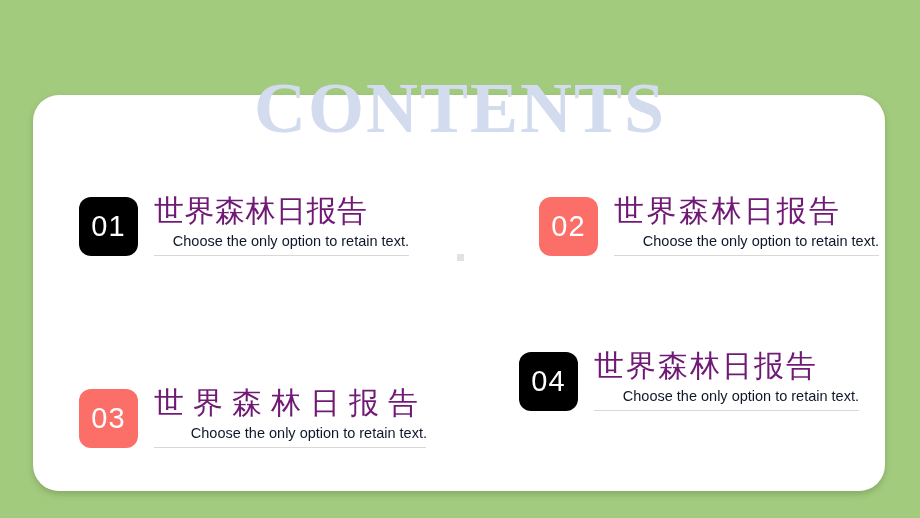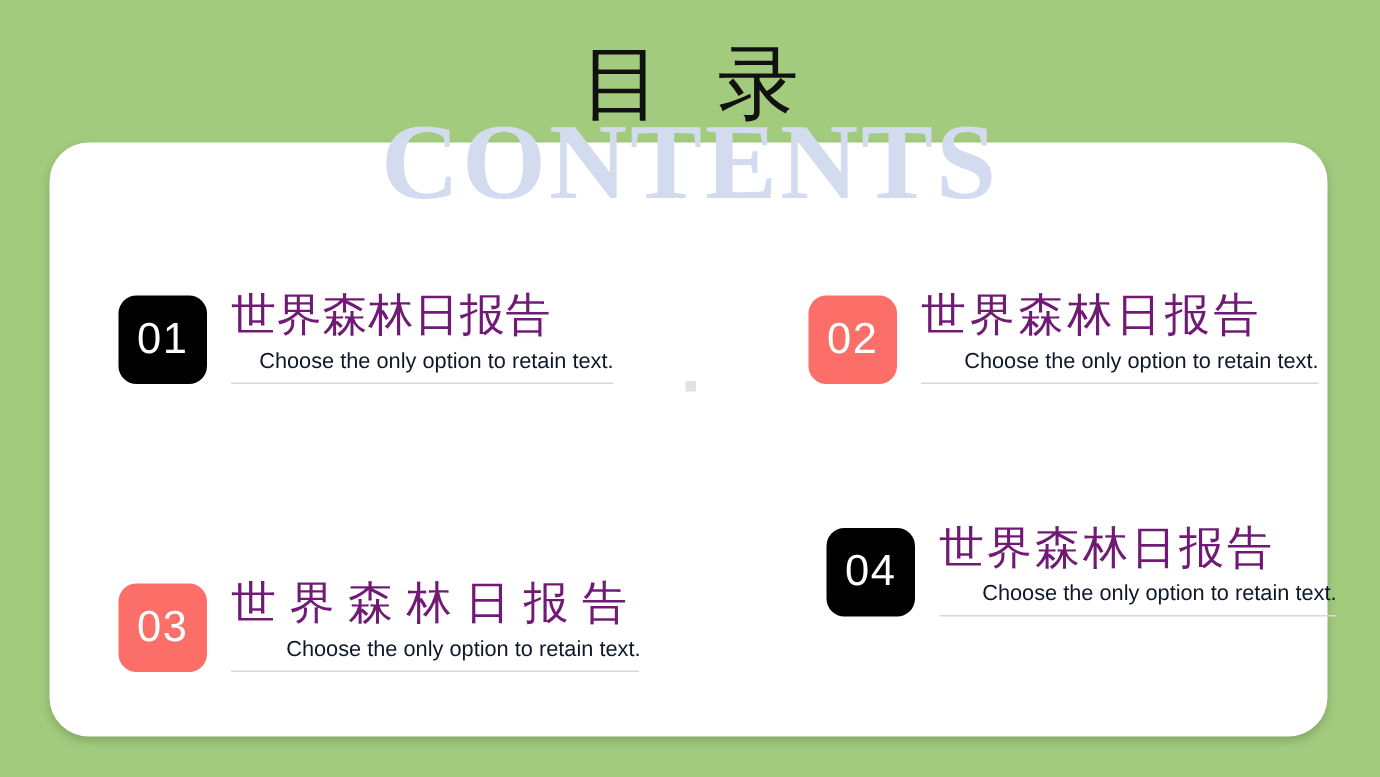--- a/index.html
+++ b/index.html
@@ -88,21 +88,21 @@
   
   .entry {
     position: absolute;
     display: flex;
     align-items: flex-start;
     z-index: 4;
   }
   .entry.e1 { left: 79px;  top: 197px; }
   .entry.e2 { left: 519px; top: 197px; padding-left: 20px; }
   .entry.e3 { left: 79px;  top: 352px; margin-top: 37px; }
-  .entry.e4 { left: 519px; top: 352px; margin-left: 32px; }
+  .entry.e4 { left: 519px; top: 352px; }
 
   .badge {
     width: 59px;
     height: 59px;
     border-radius: 12px;
     display: flex;
     align-items: center;
     justify-content: center;
     flex: 0 0 auto;
     font-family: "Liberation Sans", "DejaVu Sans", sans-serif;
@@ -152,21 +152,20 @@
 </style>
 </head>
 <body>
 
 <div id="slide">
 
   <div id="card"></div>
 
   <div id="title-block">
     <div id="contents-ghost">CONTENTS</div>
-    <div id="title-cn">目 录</div>
   </div>
 
   <div id="center-dot"></div>
 
   <div class="entry e1">
     <div class="badge blue">01</div>
     <div class="entry-text">
       <div class="entry-title">世界森林日报告</div>
       <div class="entry-sub">Choose the only option to retain text.</div>
       <div class="entry-rule"></div>

